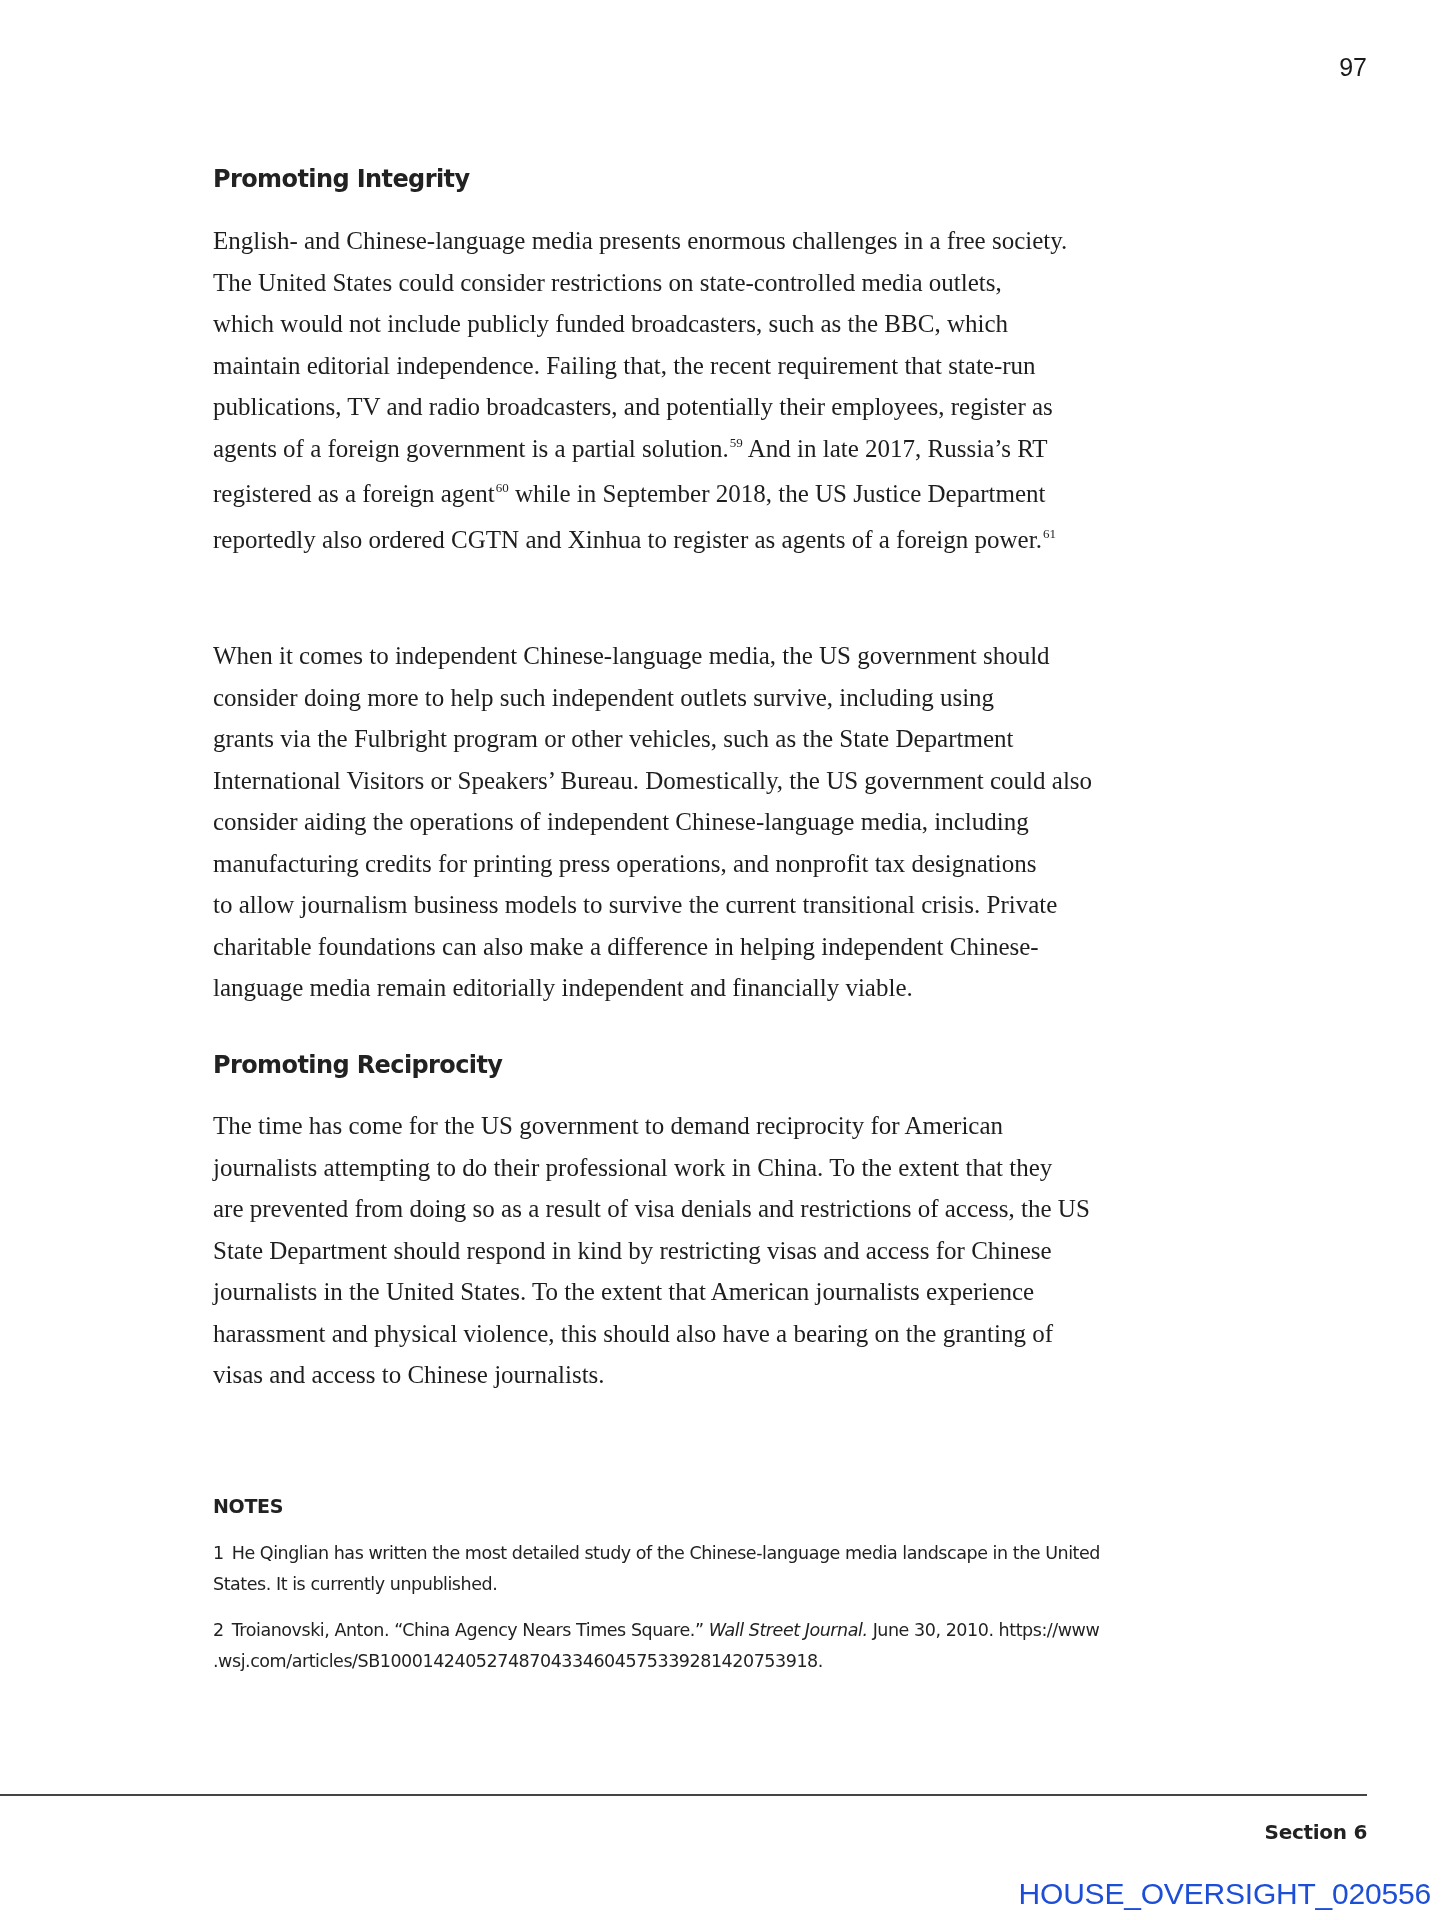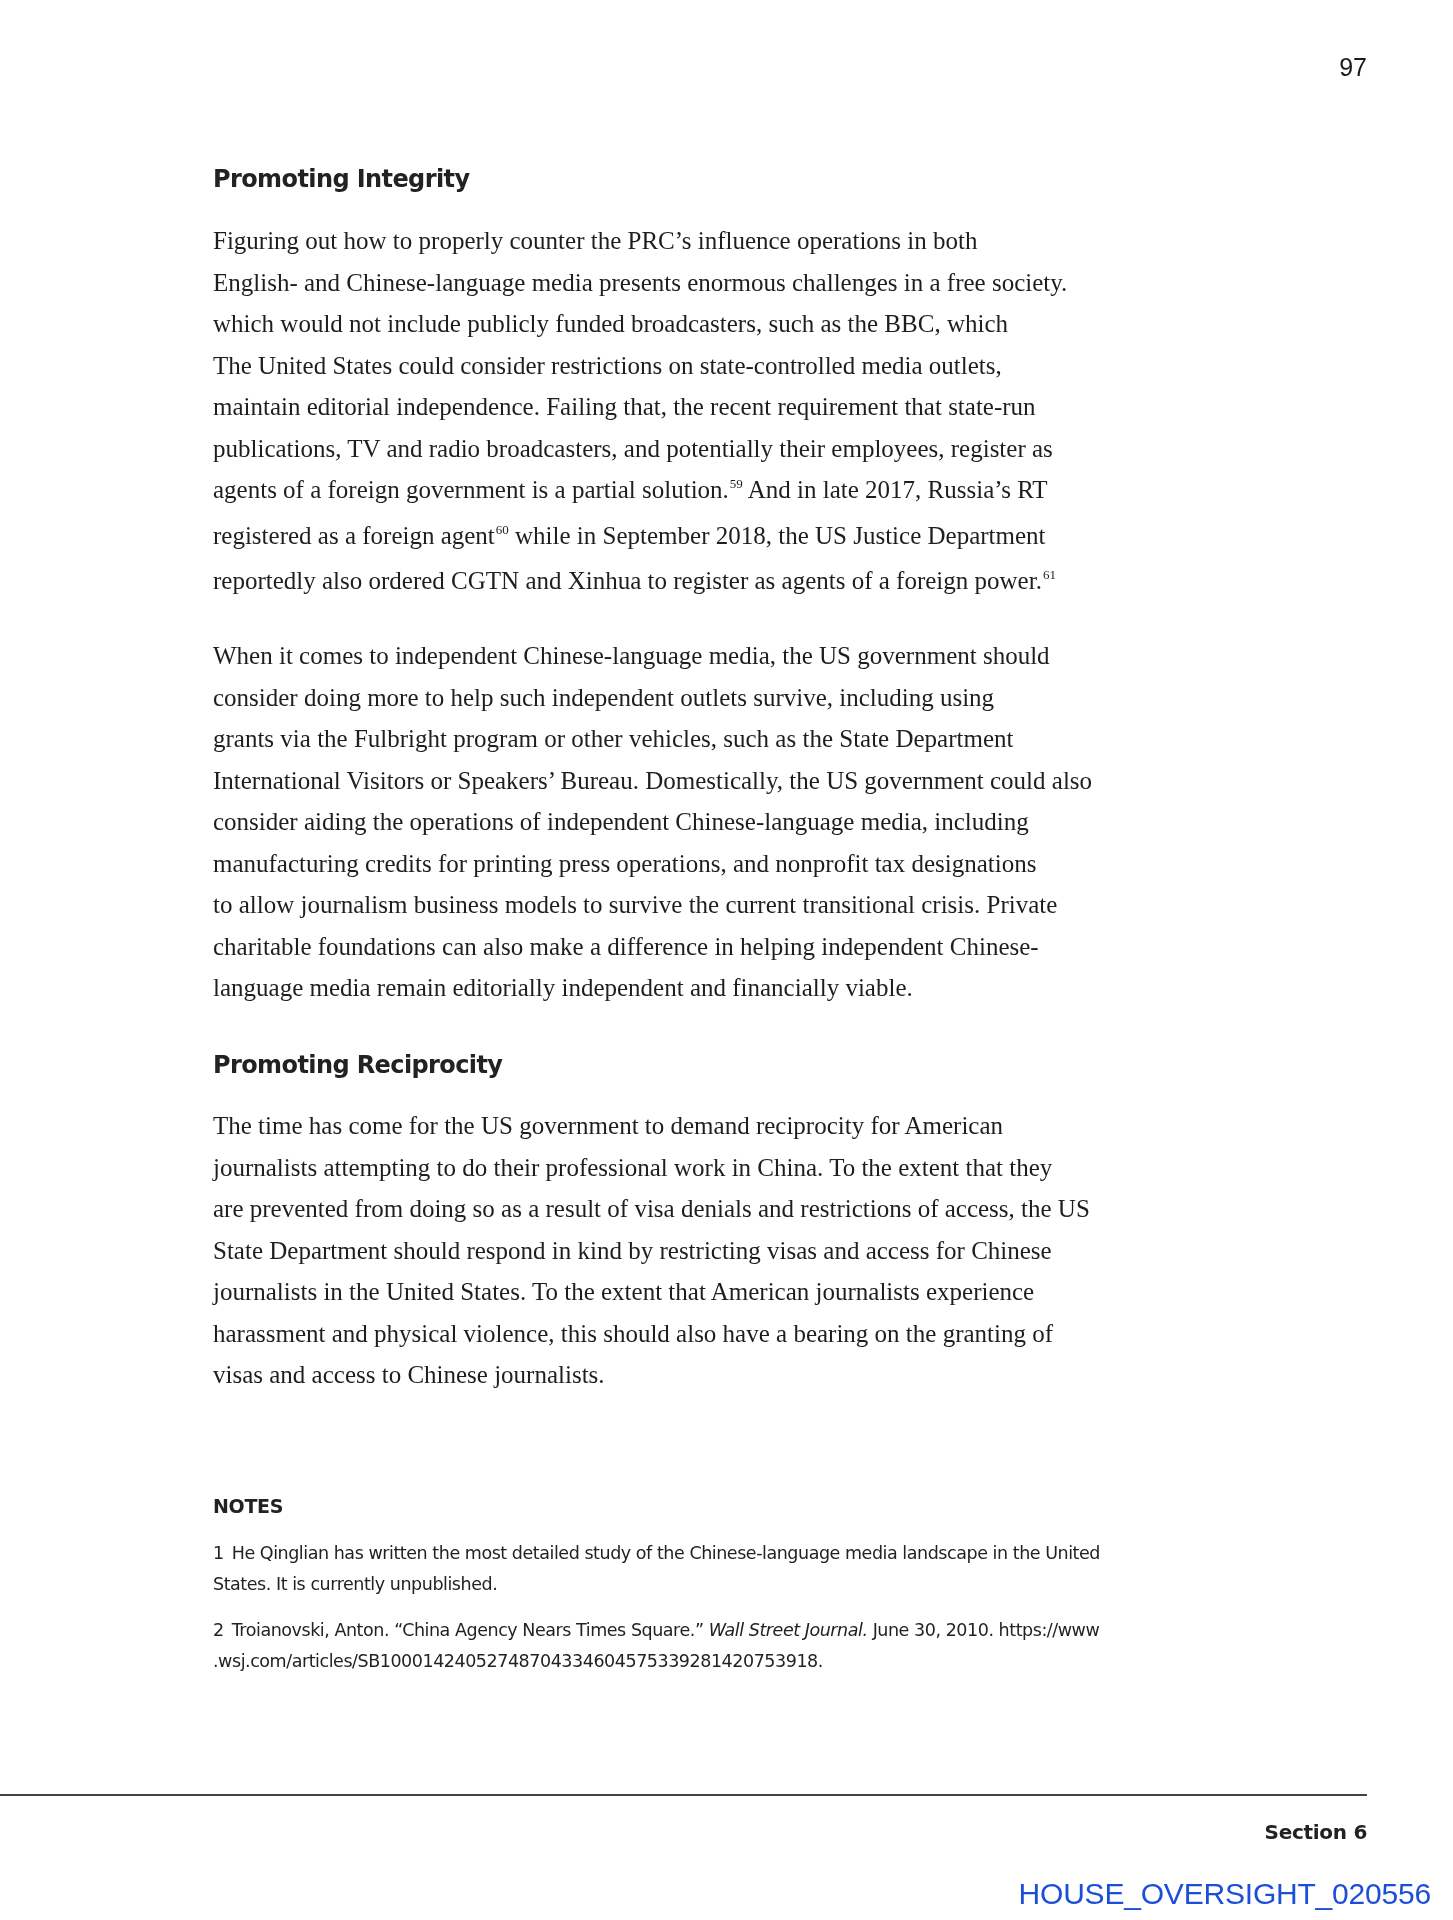--- a/index.html
+++ b/index.html
@@ -123,24 +123,23 @@
 </head>
 <body>
 
 <div class="page-number">97</div>
 
 <div class="content">
 
   <h2 class="heading" style="top:164px;">Promoting Integrity</h2>
 
   <p class="para" style="top:220px;">
-    <span class="line">Figuring out how to properly counter the PRC’s influence operations in both</span>
     <span class="line">English- and Chinese-language media presents enormous challenges in a free society.</span>
+    <span class="line">The United States could consider restrictions on state-controlled media outlets,</span>
     <span class="line">which would not include publicly funded broadcasters, such as the BBC, which</span>
-    <span class="line">The United States could consider restrictions on state-controlled media outlets,</span>
     <span class="line">maintain editorial independence. Failing that, the recent requirement that state-run</span>
     <span class="line">publications, TV and radio broadcasters, and potentially their employees, register as</span>
     <span class="line"><span>agents of a foreign government is a partial solution.</span><sup class="fn">59</sup><span> And in late 2017, Russia’s RT</span></span>
     <span class="line"><span>registered as a foreign agent</span><sup class="fn">60</sup><span> while in September 2018, the US Justice Department</span></span>
     <span class="line"><span>reportedly also ordered CGTN and Xinhua to register as agents of a foreign power.</span><sup class="fn">61</sup></span>
   </p>
 
   <p class="para" style="top:635px;">
     <span class="line">When it comes to independent Chinese-language media, the US government should</span>
     <span class="line">consider doing more to help such independent outlets survive, including using</span>

